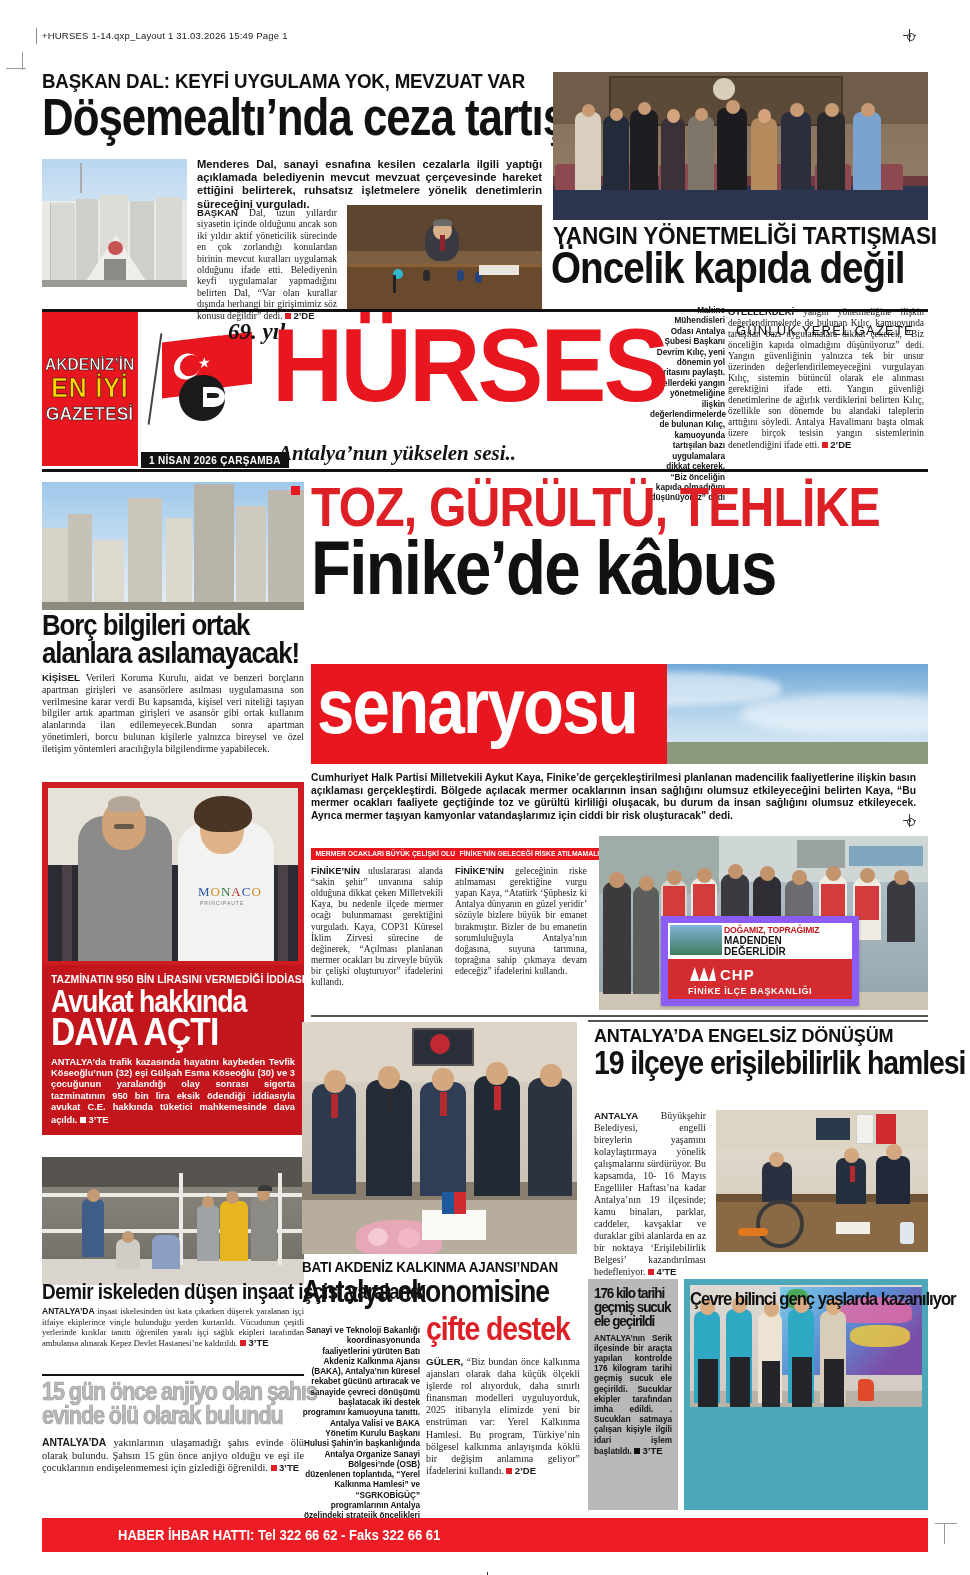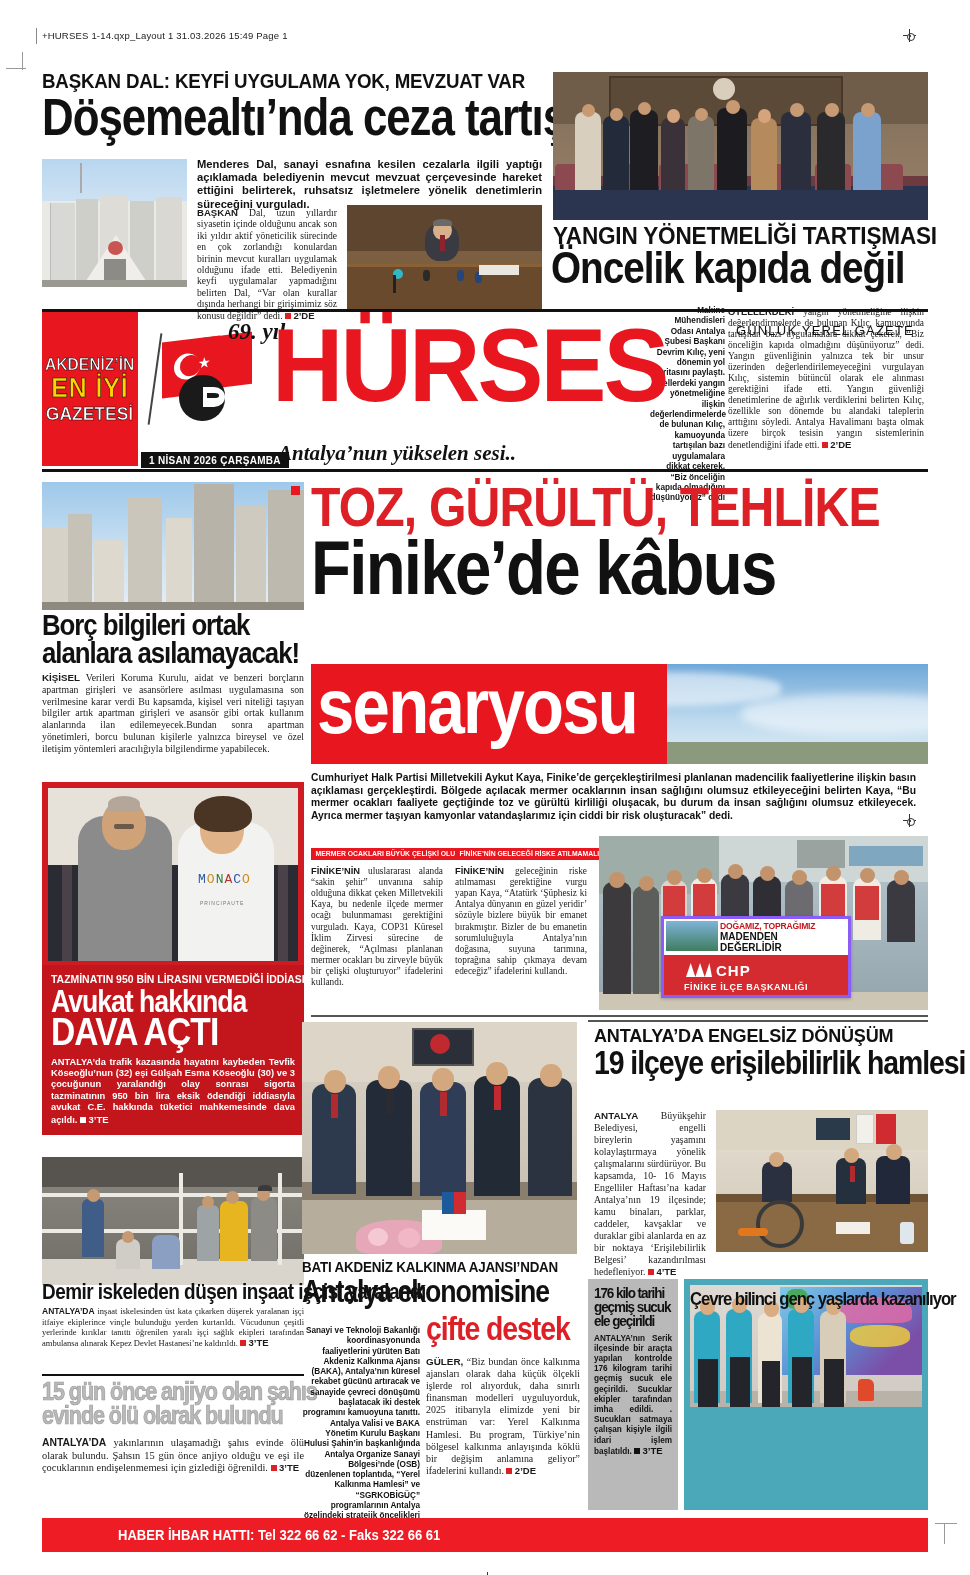--- a/index.html
+++ b/index.html
@@ -297,21 +297,21 @@
         <div class="sky" style="background:#e6e2da;"></div>
         <div style="position:absolute;left:0;bottom:0;width:100%;height:96px;background:#2b2b33;"></div>
         <div style="position:absolute;left:0;bottom:0;width:100%;height:96px;background:repeating-linear-gradient(90deg,#2b2b33 0 14px,#4a4248 14px 24px);"></div>
         <div style="position:absolute;left:30px;top:28px;width:94px;height:145px;background:#8b8b8b;border-radius:26px 26px 0 0;"></div>
         <div style="position:absolute;left:54px;top:12px;width:44px;height:50px;border-radius:46%;background:#cfa277;"></div>
         <div style="position:absolute;left:60px;top:8px;width:32px;height:16px;border-radius:50% 50% 0 0;background:#b4a79a;"></div>
         <div style="position:absolute;left:66px;top:36px;width:20px;height:5px;background:#6a5a4c;border-radius:2px;"></div>
         <div style="position:absolute;left:130px;top:34px;width:96px;height:139px;background:#f2f2f0;border-radius:28px 28px 0 0;"></div>
         <div style="position:absolute;left:152px;top:14px;width:44px;height:52px;border-radius:46%;background:#e0b287;"></div>
         <div style="position:absolute;left:146px;top:8px;width:58px;height:36px;border-radius:50% 50% 40% 40%;background:#4a3424;"></div>
-        <div style="position:absolute;left:150px;top:84px;font-family:Liberation Mono, monospace;font-size:13px;letter-spacing:1px;color:#2b55a8;">M<span style="color:#d08a1a">O</span><span style="color:#2f7a3d">N</span><span style="color:#b5332f">A</span><span style="color:#2b55a8">C</span><span style="color:#d08a1a">O</span></div>
+        <div style="position:absolute;left:150px;top:96px;font-family:Liberation Serif, serif;font-size:13px;letter-spacing:1px;color:#2b55a8;">M<span style="color:#d08a1a">O</span><span style="color:#2f7a3d">N</span><span style="color:#b5332f">A</span><span style="color:#2b55a8">C</span><span style="color:#d08a1a">O</span></div>
         <div style="position:absolute;left:152px;top:112px;font-size:5px;color:#777;letter-spacing:1px;">PRINCIPAUTE</div>
       </div>
     </div>
 
     <div style="position:absolute;left:0;top:183px;width:262px;background:#c3161c;padding:7px 9px 9px;box-sizing:border-box;">
       <div style="font-family:'Liberation Sans',sans-serif;font-weight:700;font-size:11.6px;color:#fff;transform:scaleX(.9);transform-origin:left;white-space:nowrap;">TAZMİNATIN 950 BİN LİRASINI VERMEDİĞİ İDDİASIYLA</div>
       <div class="hl" style="font-size:31px;color:#fff;margin-top:3px;">Avukat hakkında</div>
       <div class="hl" style="font-size:39px;color:#fff;margin-top:0;letter-spacing:-1px;">DAVA AÇTI</div>
       <div style="font-family:'Liberation Sans',sans-serif;font-weight:700;font-size:9.3px;line-height:11.4px;color:#fff;text-align:justify;margin-top:7px;">
         <span>ANTALYA’da</span>
@@ -429,21 +429,21 @@
       <div style="position:absolute;left:193px;top:34px;width:15px;height:15px;border-radius:50%;background:#c3936c;"></div>
       <div style="position:absolute;left:220px;top:40px;width:28px;height:62px;background:#efece4;border-radius:9px 9px 0 0;"></div>
       <div style="position:absolute;left:222px;top:48px;width:24px;height:34px;background:#d23c3c;"></div>
       <div style="position:absolute;left:227px;top:30px;width:15px;height:15px;border-radius:50%;background:#c3936c;"></div>
       <div style="position:absolute;left:254px;top:42px;width:28px;height:62px;background:#efece4;border-radius:9px 9px 0 0;"></div>
       <div style="position:absolute;left:256px;top:50px;width:24px;height:34px;background:#d23c3c;"></div>
       <div style="position:absolute;left:261px;top:32px;width:15px;height:15px;border-radius:50%;background:#c3936c;"></div>
       <div style="position:absolute;left:288px;top:44px;width:28px;height:62px;background:#3a3a40;border-radius:9px 9px 0 0;"></div>
       <div style="position:absolute;left:295px;top:34px;width:15px;height:15px;border-radius:50%;background:#c3936c;"></div>
 
-      <div style="position:absolute;left:62px;top:80px;width:184px;height:76px;background:#fff;border:3px solid #8b5cf6;box-shadow:0 1px 3px rgba(0,0,0,.25);">
+      <div style="position:absolute;left:62px;top:80px;width:184px;height:76px;background:#fff;border:7px solid #8b5cf6;box-shadow:0 1px 3px rgba(0,0,0,.25);">
         <div style="position:absolute;left:2px;top:2px;width:52px;height:30px;background:linear-gradient(#7fb4d8,#3e7d5e);"></div>
         <div style="position:absolute;left:56px;top:2px;font-family:'Liberation Sans',sans-serif;font-weight:700;font-size:8.6px;color:#c3161c;letter-spacing:-.2px;">DOĞAMIZ, TOPRAĞIMIZ</div>
         <div style="position:absolute;left:56px;top:12px;font-family:'Liberation Sans',sans-serif;font-weight:700;font-size:10px;color:#111;">MADENDEN</div>
         <div style="position:absolute;left:56px;top:23px;font-family:'Liberation Sans',sans-serif;font-weight:700;font-size:10px;color:#111;">DEĞERLİDİR</div>
         <div style="position:absolute;left:0;bottom:0;width:100%;height:40px;background:#d32b2f;"></div>
         <div style="position:absolute;left:52px;bottom:16px;font-family:'Liberation Sans',sans-serif;font-weight:700;font-size:15px;color:#fff;letter-spacing:1px;">CHP</div>
         <div style="position:absolute;left:22px;bottom:18px;width:26px;height:14px;background:#fff;clip-path:polygon(0 100%,18% 0,36% 100%,54% 0,72% 100%,90% 0,100% 100%);"></div>
         <div style="position:absolute;left:20px;bottom:3px;font-family:'Liberation Sans',sans-serif;font-weight:700;font-size:9px;color:#fff;letter-spacing:.6px;">FİNİKE İLÇE BAŞKANLIĞI</div>
       </div>
     </div>

